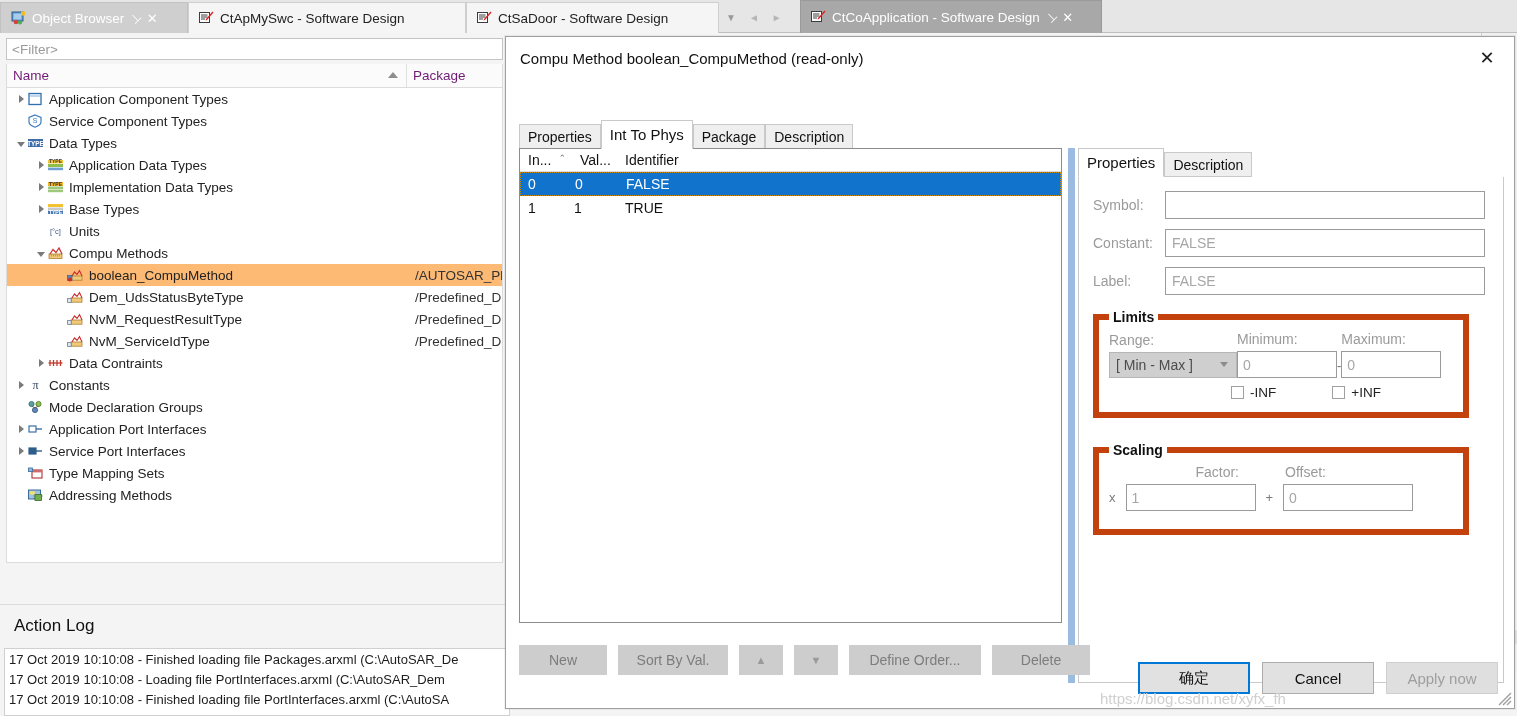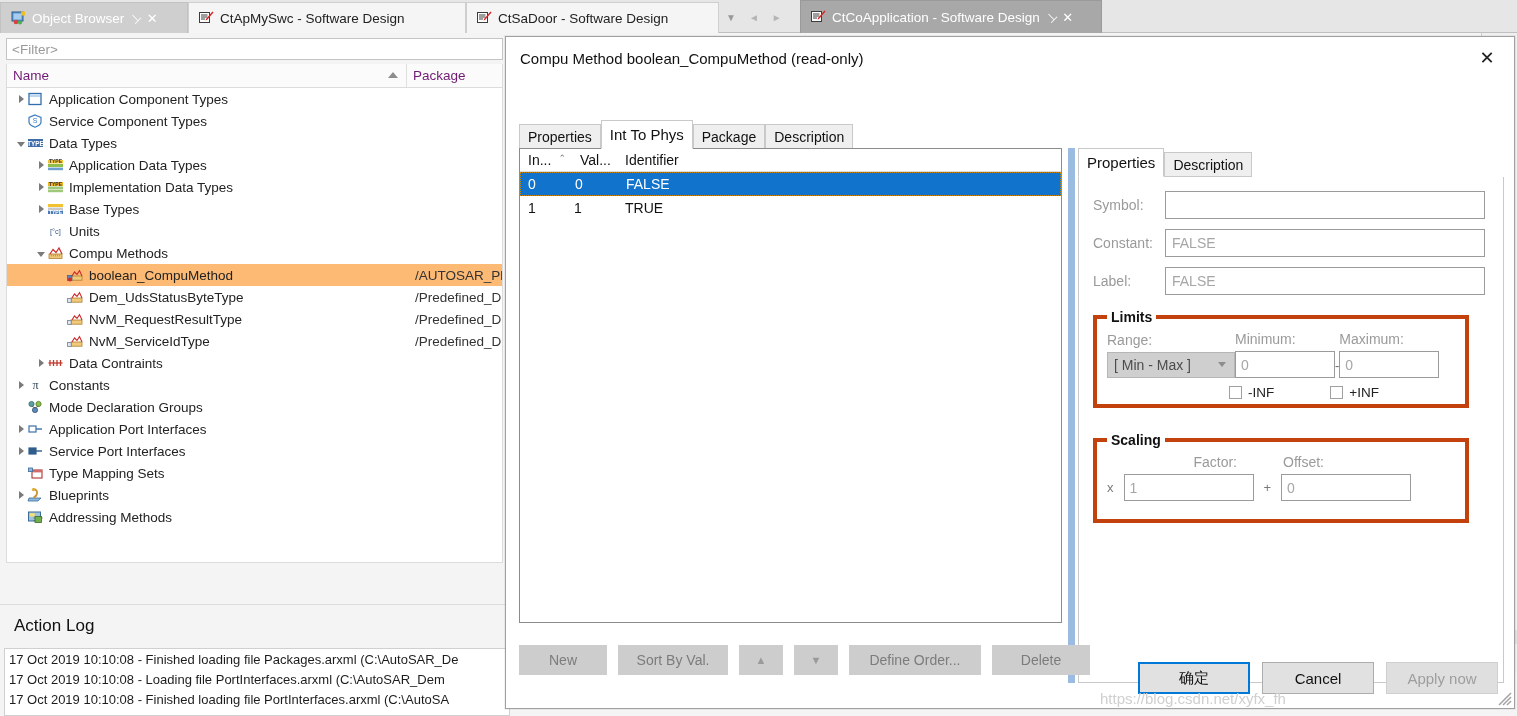--- a/index.html
+++ b/index.html
@@ -138,21 +138,21 @@
   .ptab { height: 25px; padding: 0 8px; display: flex; align-items: center; font-size: 14px;
      background: #efefef; border: 1px solid #c9c9c9; color: #111; }
   .ptab.sel { background: #fff; height: 29px; border-bottom: 1px solid #fff; font-size: 15px; position: relative; z-index: 2;}
   #prop-inner { border: 1px solid #c9c9c9; border-top: none; height: 506px; background: #fff; padding: 14px 18px 0 14px; position: relative; }
 
   .frow { display: flex; align-items: center; margin-bottom: 10px; }
   .flabel { width: 72px; font-size: 14px; color: #9a9a9a; }
   .finput { flex: 1; height: 28px; border: 1px solid #9b9b9b; background: #fff;
      display: flex; align-items: center; padding-left: 6px; font-size: 14px; color: #a6a6a6; }
 
-  fieldset.grp { border: 4px solid #c2410c; margin: 14px 16px 0 0; padding: 6px 10px 4px 10px; }
+  fieldset.grp { border: 6px solid #c2410c; margin: 14px 16px 0 0; padding: 6px 10px 12px 10px; }
   fieldset.grp > legend { font-size: 14px; font-weight: bold; color: #111; padding: 0 4px; }
   .limits-row { display: flex; align-items: flex-end; }
   .lcol .lcap { font-size: 14px; color: #9a9a9a; margin-bottom: 4px; }
   .select-box { width: 128px; height: 26px; background: #cfcfcf; border: 1px solid #b6b6b6;
       display: flex; align-items: center; padding-left: 6px; font-size: 14px; color: #4c4c4c; position: relative; }
   .select-box .chev { position: absolute; right: 8px; top: 9px; width:0;height:0;
       border-left:4px solid transparent;border-right:4px solid transparent;border-top:5px solid #8d8d8d; }
   .numbox { width: 100px; height: 27px; border: 1px solid #9b9b9b; background: #fff;
       display: flex; align-items: center; padding-left: 5px; font-size: 14px; color: #a6a6a6; }
   .dash { color: #6a6a6a; padding-bottom: 5px; }
@@ -472,32 +472,20 @@
           <span class="expander"></span>
           <span class="ticon"><svg width="17" height="16" viewBox="0 0 17 16">
               <rect x="5" y="5" width="10" height="8" fill="#fff" stroke="#b03030" stroke-width="1.1"></rect>
               <rect x="5" y="5" width="10" height="2.4" fill="#cf6a6a"></rect>
               <rect x="1.5" y="3" width="4" height="3.6" fill="#8fb8dd" stroke="#3a6c9c" stroke-width="0.8"></rect>
             </svg></span>
           <span class="tlabel">Type Mapping Sets</span>
         </div>
         <div class="trow">
           <div style="width: 8px; flex: 0 0 auto;"></div>
-          <span class="expander">
-            <span class="exp-closed"></span>
-          </span>
-          <span class="ticon"><svg width="17" height="16" viewBox="0 0 17 16">
-              <path d="M2 11 L14 11 L11 14 L1 14 Z" fill="#8fb8dd" stroke="#3a6c9c" stroke-width="0.8"></path>
-              <path d="M6 2 C9 2 10.5 4 10 6.5 C9.6 8.6 8 10 6.5 10.6" fill="none" stroke="#c89434" stroke-width="1.8"></path>
-              <circle cx="6.4" cy="2.6" r="1.6" fill="#e0ae3c"></circle>
-            </svg></span>
-          <span class="tlabel">Blueprints</span>
-        </div>
-        <div class="trow">
-          <div style="width: 8px; flex: 0 0 auto;"></div>
           <span class="expander"></span>
           <span class="ticon"><svg width="17" height="16" viewBox="0 0 17 16">
               <rect x="1.5" y="3" width="12" height="9" fill="#9fc2e0" stroke="#3a6c9c" stroke-width="1"></rect>
               <rect x="2.8" y="4.2" width="5" height="3.4" fill="#f2e07a"></rect>
               <rect x="8" y="7.5" width="6.5" height="6" fill="#6fae4a" stroke="#3c6b2a" stroke-width="0.8"></rect>
               <g stroke="#3c6b2a" stroke-width="0.7">
                 <line x1="8" y1="9" x2="6.6" y2="9"></line>
                 <line x1="14.5" y1="9" x2="15.8" y2="9"></line>
                 <line x1="8" y1="11.5" x2="6.6" y2="11.5"></line>
               </g>

